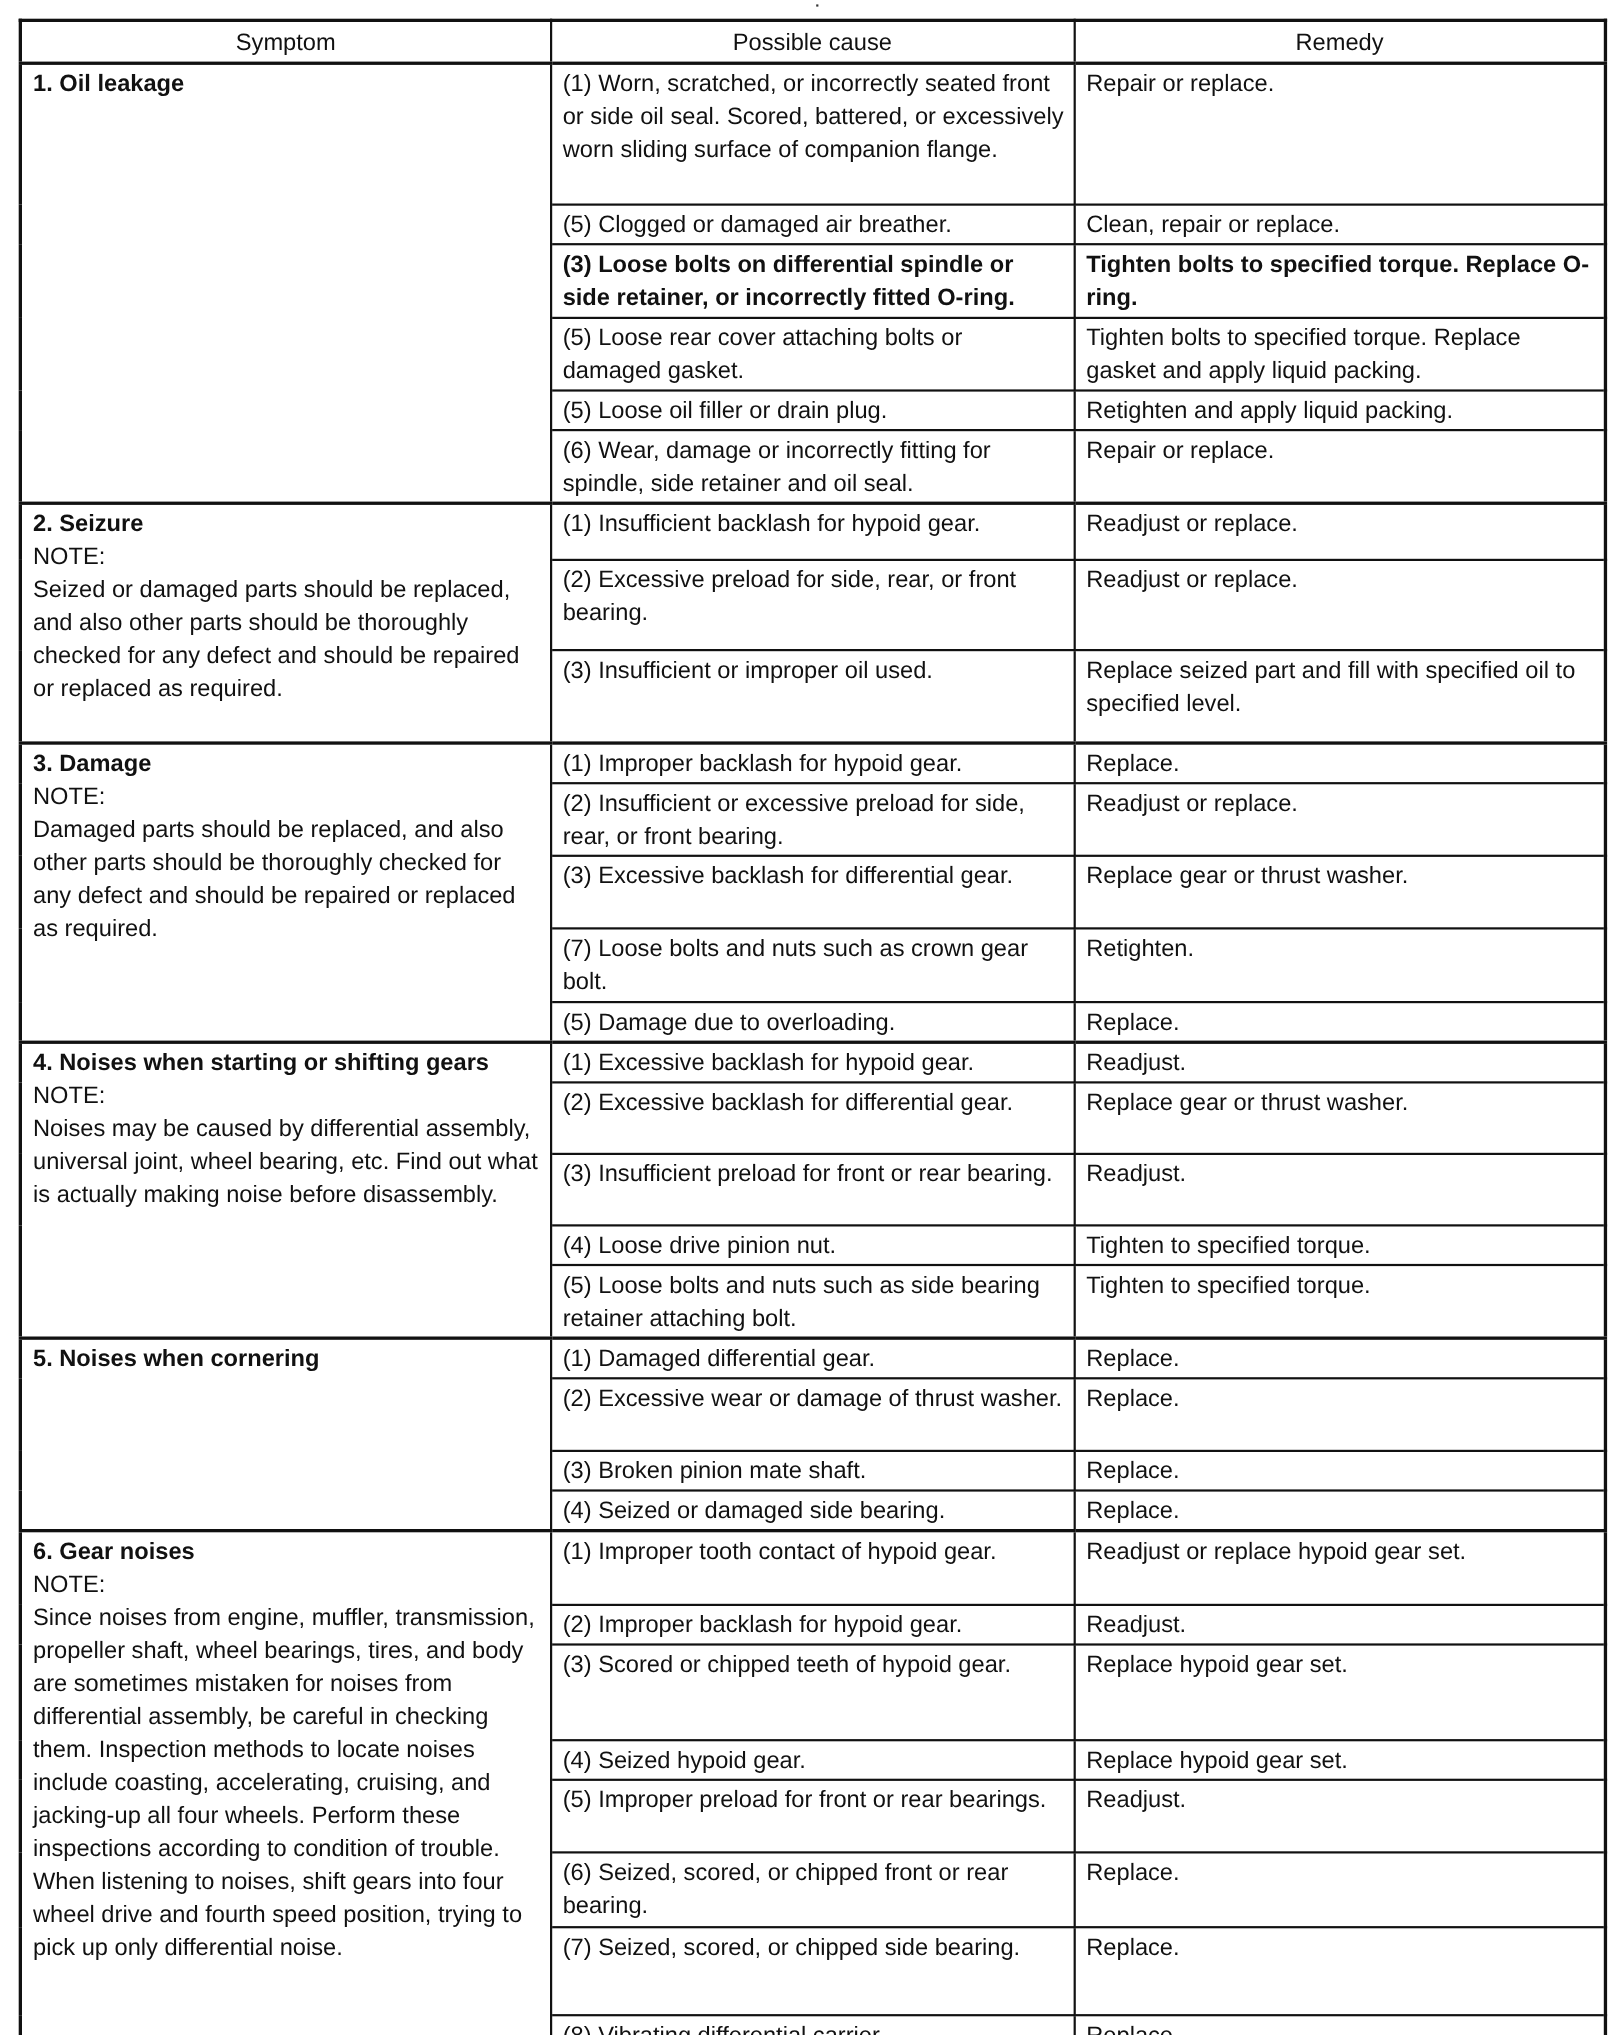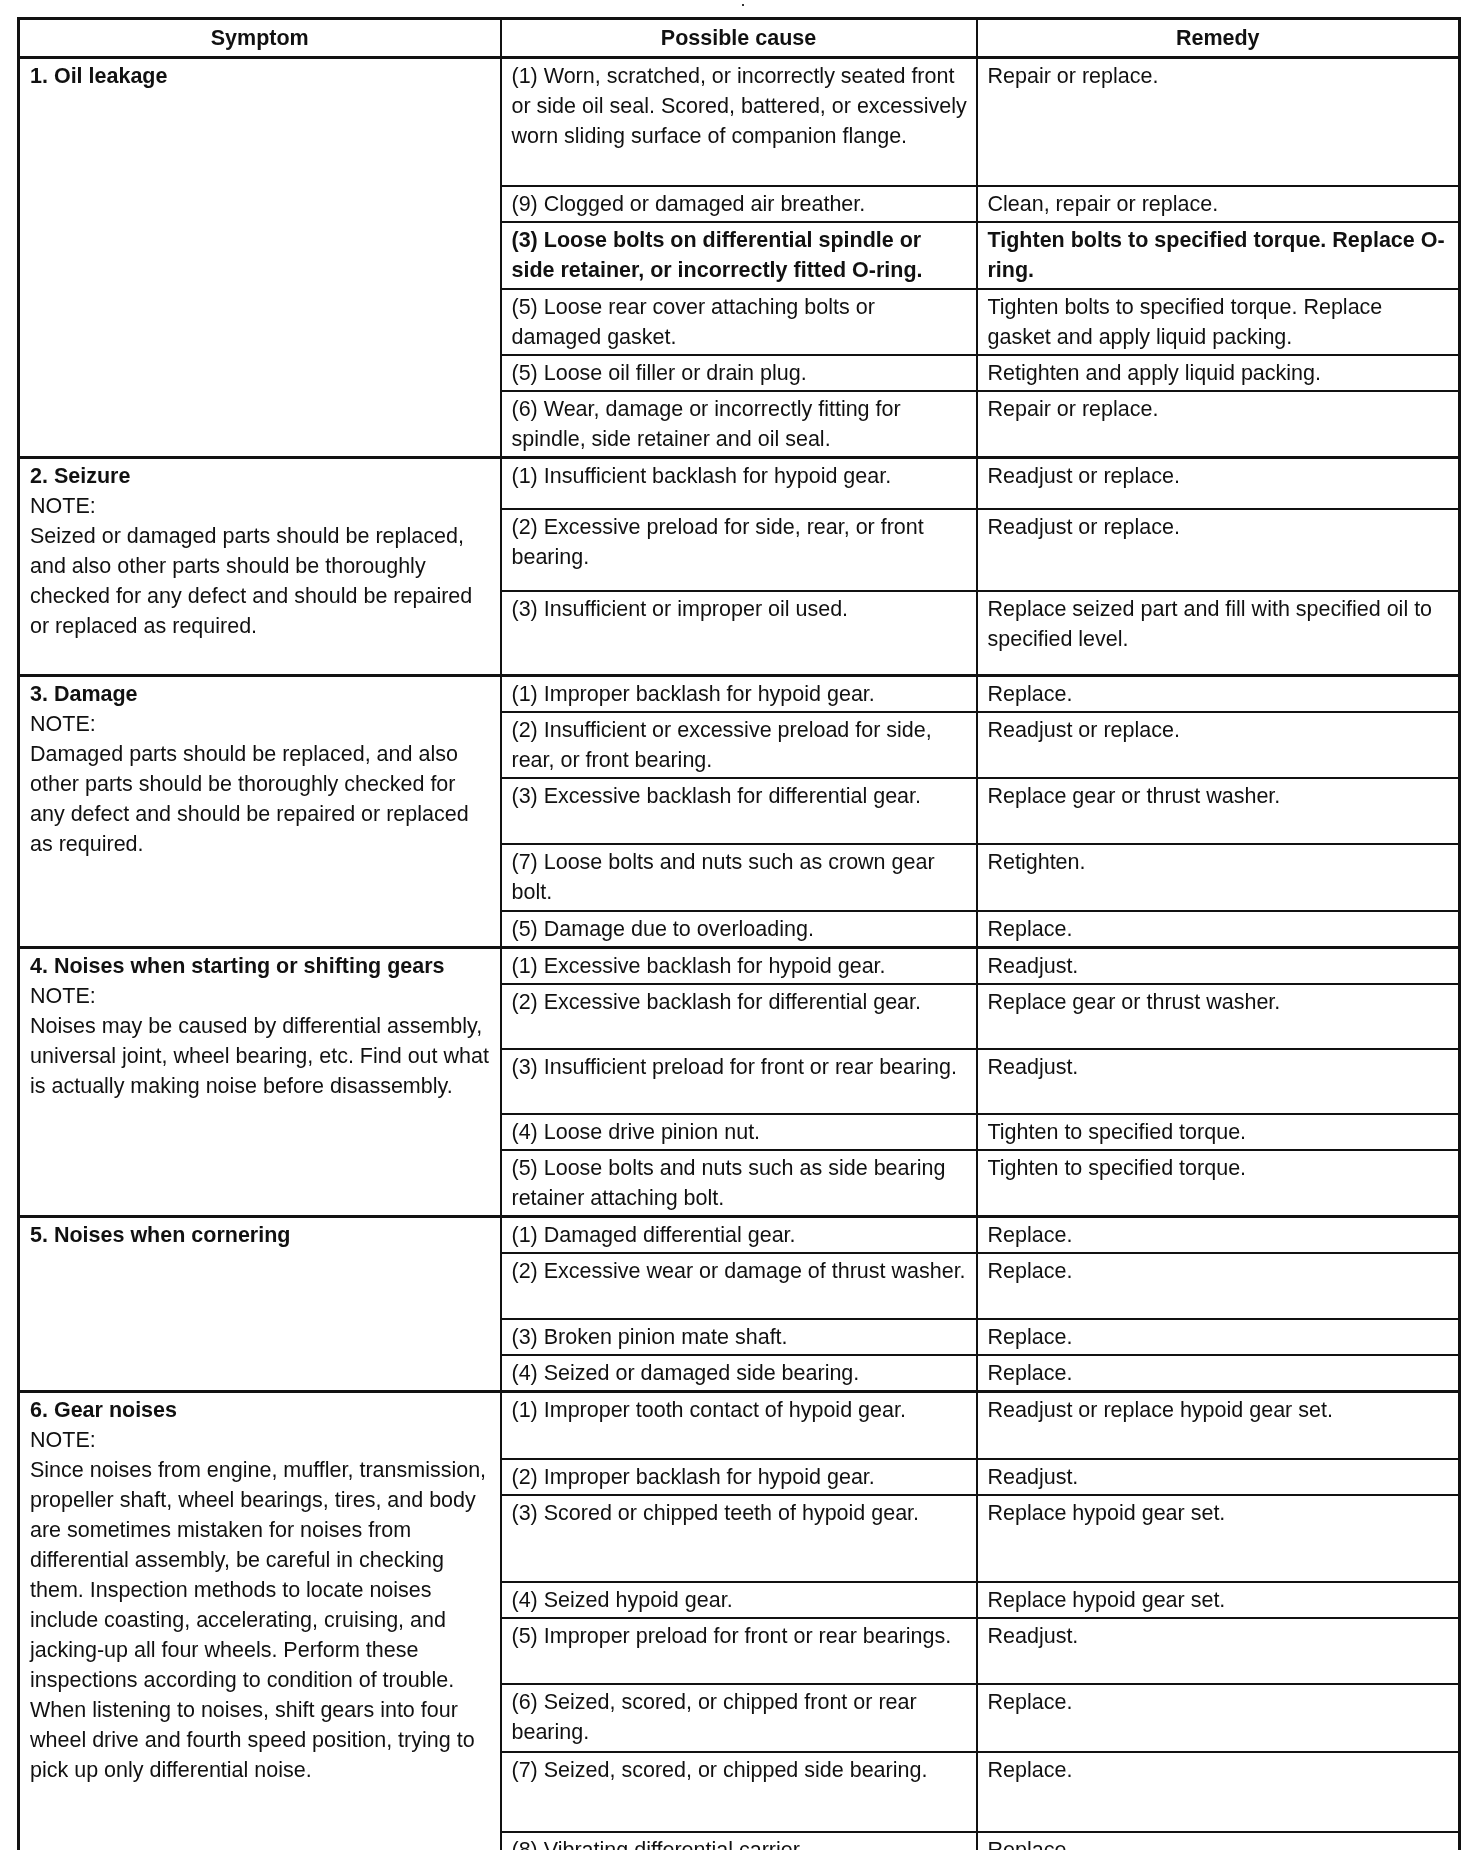--- a/index.html
+++ b/index.html
@@ -12,21 +12,21 @@
     border-collapse: collapse;
     border: 3px solid #111;
     table-layout: fixed;
     font-size: 21.5px;
     line-height: 30px;
   }
   table.trouble col.c1 { width: 482px; }
   table.trouble col.c2 { width: 476px; }
   table.trouble col.c3 { width: 483px; }
   table.trouble th {
-    font-weight: bold; text-align: center; height: 36px; padding: 0;
+    font-weight: normal; text-align: center; height: 36px; padding: 0;
     border: 2px solid #111; border-bottom: 3px solid #111;
     vertical-align: middle;
   }
   table.trouble td {
     border: 2px solid #111;
     vertical-align: top;
     padding: 2px 8px 2px 10px;
     overflow: hidden;
   }
   table.trouble td.sym { border-bottom: 3px solid #111; }
@@ -55,21 +55,21 @@
   </thead>
   <tbody id="tbody">
       <tr style="height: 128px;">
         <td class="sym" rowspan="6">
           <span class="sym-title">1. Oil leakage</span>
         </td>
         <td>(1) Worn, scratched, or incorrectly seated front or side oil seal. Scored, battered, or excessively worn sliding surface of companion flange.</td>
         <td>Repair or replace.</td>
       </tr>
       <tr style="height: 34px;">
-        <td>(9) Clogged or damaged air breather.</td>
+        <td>(5) Clogged or damaged air breather.</td>
         <td>Clean, repair or replace.</td>
       </tr>
       <tr style="height: 67px; font-weight: bold;">
         <td>(3) Loose bolts on differential spindle or side retainer, or incorrectly fitted O-ring.</td>
         <td>Tighten bolts to specified torque. Replace O-ring.</td>
       </tr>
       <tr style="height: 66px;">
         <td>(5) Loose rear cover attaching bolts or damaged gasket.</td>
         <td>Tighten bolts to specified torque. Replace gasket and apply liquid packing.</td>
       </tr>

